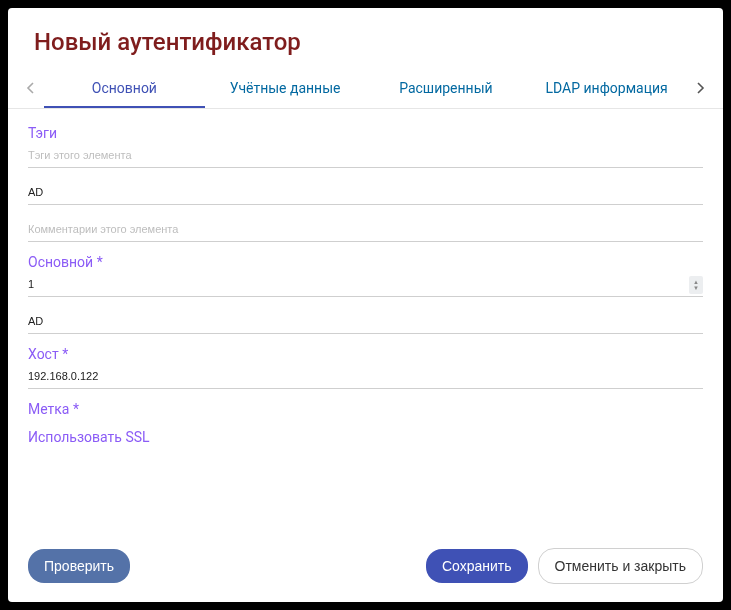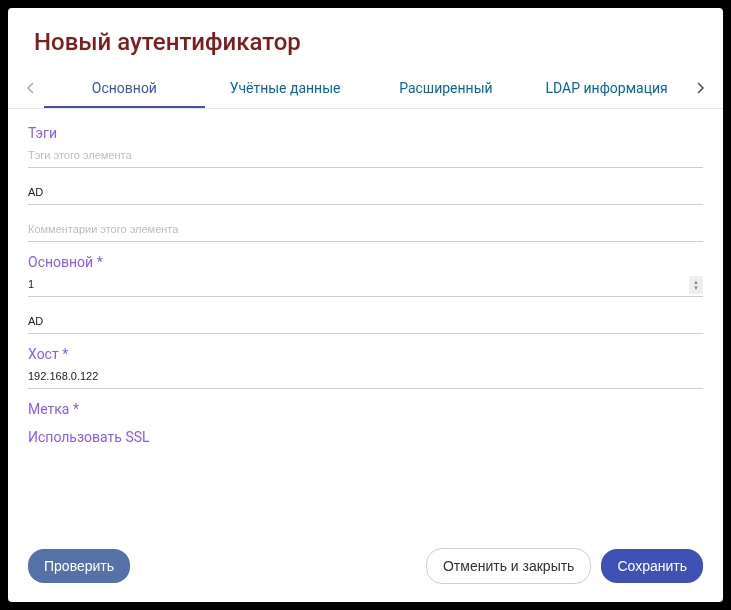--- a/index.html
+++ b/index.html
@@ -195,17 +195,17 @@
     <div class="field">
       <label class="field-label">Использовать SSL</label>
 
     </div>
 
   </div>
 
   <div class="footer">
     <button class="btn btn-primary-flat">Проверить</button>
     <div class="spacer"></div>
+    <button class="btn btn-primary">Сохранить</button>
     <button class="btn btn-outline">Отменить и закрыть</button>
-    <button class="btn btn-primary">Сохранить</button>
   </div>
 
 </div>
 
 </body></html>

